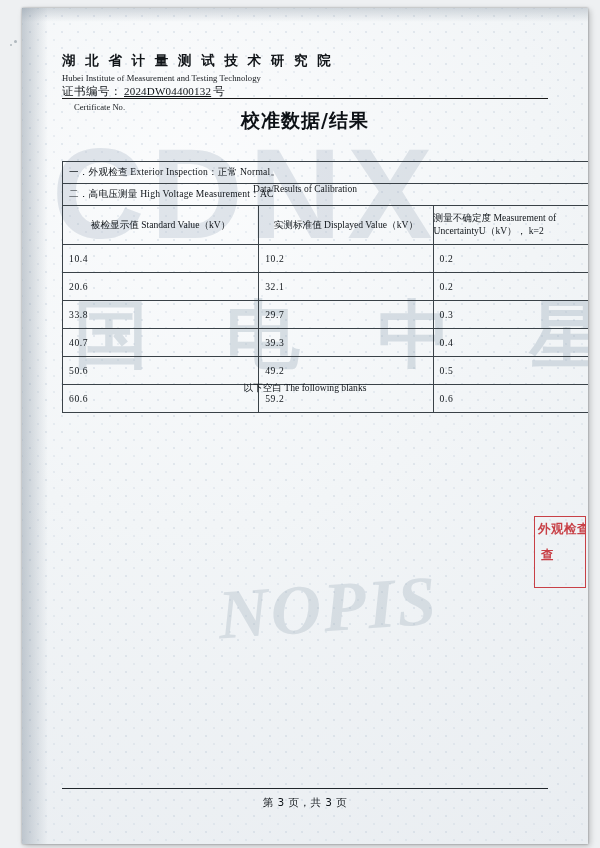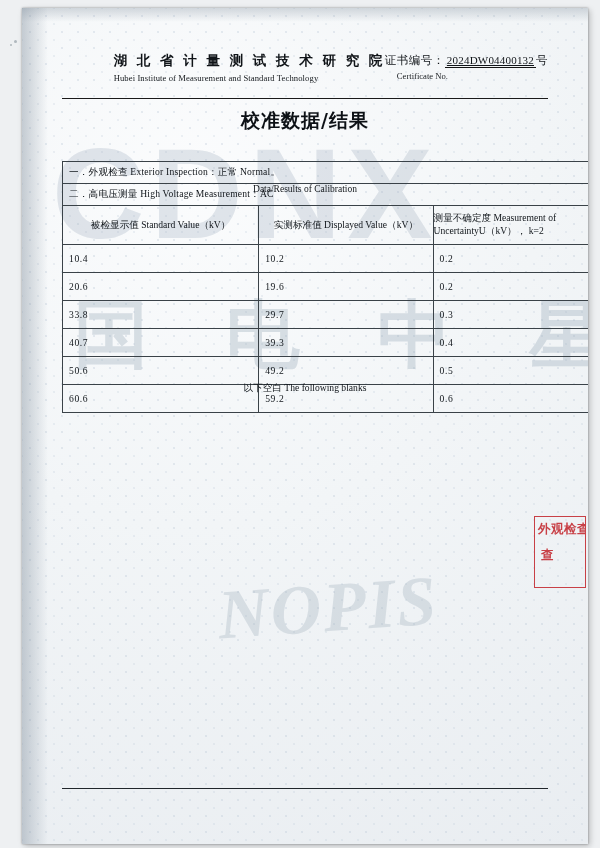--- a/index.html
+++ b/index.html
@@ -98,20 +98,21 @@
   .header {
     position: absolute;
     left: 40px;
     top: 44px;
     width: 486px;
   }
   .hdr-row {
     display: flex;
     align-items: flex-start;
     justify-content: flex-end;
+    flex-direction: column;
   }
   .inst-cn {
     font-size: 13.5px;
     font-weight: bold;
     letter-spacing: 2.5px;
     color: #101418;
     font-family: "DejaVu Sans", sans-serif;
   }
   .inst-en {
     font-size: 8.6px;
@@ -288,21 +289,21 @@
   <div class="sheet">
 
     <div class="wm wm-cdnx">CDNX</div>
     <div class="wm wm-cn cjk">国 电 中 星</div>
     <div class="wm wm-nopis">NOPIS</div>
 
     <div class="header">
       <div class="hdr-row">
         <div>
           <div class="inst-cn">湖 北 省 计 量 测 试 技 术 研 究 院</div>
-          <div class="inst-en">Hubei Institute of Measurement and Standard Technology</div>
+          <div class="inst-en">Hubei Institute of Measurement and Testing Technology</div>
         </div>
         <div class="cert-block">
           <div class="cert-cn">
             <span class="cjk">证书编号：</span><span class="cert-num">2024DW04400132</span><span class="cjk">号</span>
           </div>
           <div class="cert-en">Certificate No.</div>
         </div>
       </div>
     </div>
     <div class="hdr-rule"></div>
@@ -323,21 +324,21 @@
           <td class="colhead cjk" style="width:32%">实测标准值 Displayed Value（kV）</td>
           <td class="colhead cjk" style="width:32%; text-align:left; padding-left:0;">测量不确定度 Measurement of UncertaintyU（kV）， k=2</td>
         </tr>
         <tr>
           <td class="val">10.4</td>
           <td class="val">10.2</td>
           <td class="val">0.2</td>
         </tr>
         <tr>
           <td class="val">20.6</td>
-          <td class="val">19.6</td>
+          <td class="val">32.1</td>
           <td class="val">0.2</td>
         </tr>
         <tr>
           <td class="val">33.8</td>
           <td class="val">29.7</td>
           <td class="val">0.3</td>
         </tr>
         <tr>
           <td class="val">40.7</td>
           <td class="val">39.3</td>
@@ -360,20 +361,21 @@
       <span class="cjk">以下空白</span>
       <span>The following blanks</span>
     </div>
 
     <div class="stamp">
       <div class="stamp-t1 cjk">外观检查</div>
       <div class="stamp-t2 cjk">查</div>
     </div>
 
     <div class="foot-rule"></div>
+    <div class="footer">第 3 页，共 3 页</div>
 
     <div class="edge-shadow"></div>
     <div class="edge-shadow-top"></div>
   </div>
 
   <div class="speck" style="left:14px; top:40px; width:3px; height:3px;"></div>
   <div class="speck" style="left:10px; top:44px; width:2px; height:2px;"></div>
 </div>
 
 </body></html>

